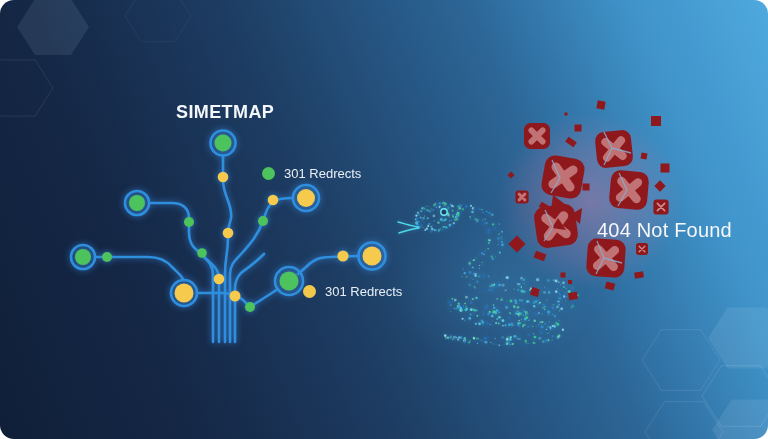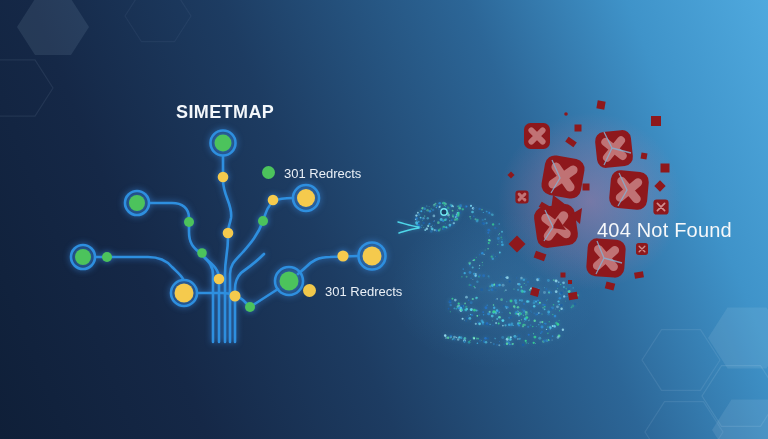--- a/index.html
+++ b/index.html
@@ -1,27 +1,27 @@
 <!DOCTYPE html>
 <html><head>
 <meta charset="utf-8">
 <style>
   html,body{margin:0;padding:0;}
   body{width:768px;height:439px;overflow:hidden;font-family:"Liberation Sans",sans-serif;}
   .stage{position:relative;width:768px;height:439px;overflow:hidden;
-    background:linear-gradient(68deg,#0f1f38 0%,#152847 22%,#1d3c62 42%,#2c6697 68%,#3f93c9 85%,#4fa9de 100%);}
+    background:linear-gradient(68deg,#0f1f38 0%,#152847 22%,#1d3c62 42%,#2c6697 68%,#3f93c9 85%,#4fa9de 100%);border-radius:14px;}
   .stage *{box-sizing:border-box;}
   svg.layer,.glow{position:absolute;left:0;top:0;pointer-events:none;}
   .glow{border-radius:50%;}
   .glow-pink{left:462px;top:78px;width:256px;height:246px;
     background:radial-gradient(closest-side,rgba(219,130,170,0.40),rgba(219,130,170,0.18) 45%,rgba(219,130,170,0) 72%);}
   .glow-cyan{left:345px;top:178px;width:300px;height:224px;
     background:radial-gradient(closest-side,rgba(92,182,236,0.14),rgba(92,182,236,0) 70%);}
   .title{position:absolute;left:176px;top:102px;color:#f3f7fb;font-size:18px;font-weight:600;letter-spacing:0.4px;}
-  .legend{position:absolute;display:flex;align-items:flex-start;gap:9px;color:#e9eff6;font-size:13px;}
+  .legend{position:absolute;display:flex;align-items:center;gap:9px;color:#e9eff6;font-size:13px;}
   .legend .dot{width:13px;height:13px;border-radius:50%;flex:0 0 auto;}
   .legend-green{left:262px;top:166px;}
   .legend-green .dot{background:#4cc35c;}
   .legend-yellow{left:303px;top:284px;}
   .legend-yellow .dot{background:#f1c84b;}
   .error-label{position:absolute;left:597px;top:219px;color:#f6f8fa;font-size:20px;letter-spacing:0.2px;}
   #tree-svg{filter:drop-shadow(0 0 3px rgba(64,156,255,0.65));}
   #snake-svg{filter:drop-shadow(0 0 2px rgba(80,200,240,0.35));}
 </style>
 </head>

